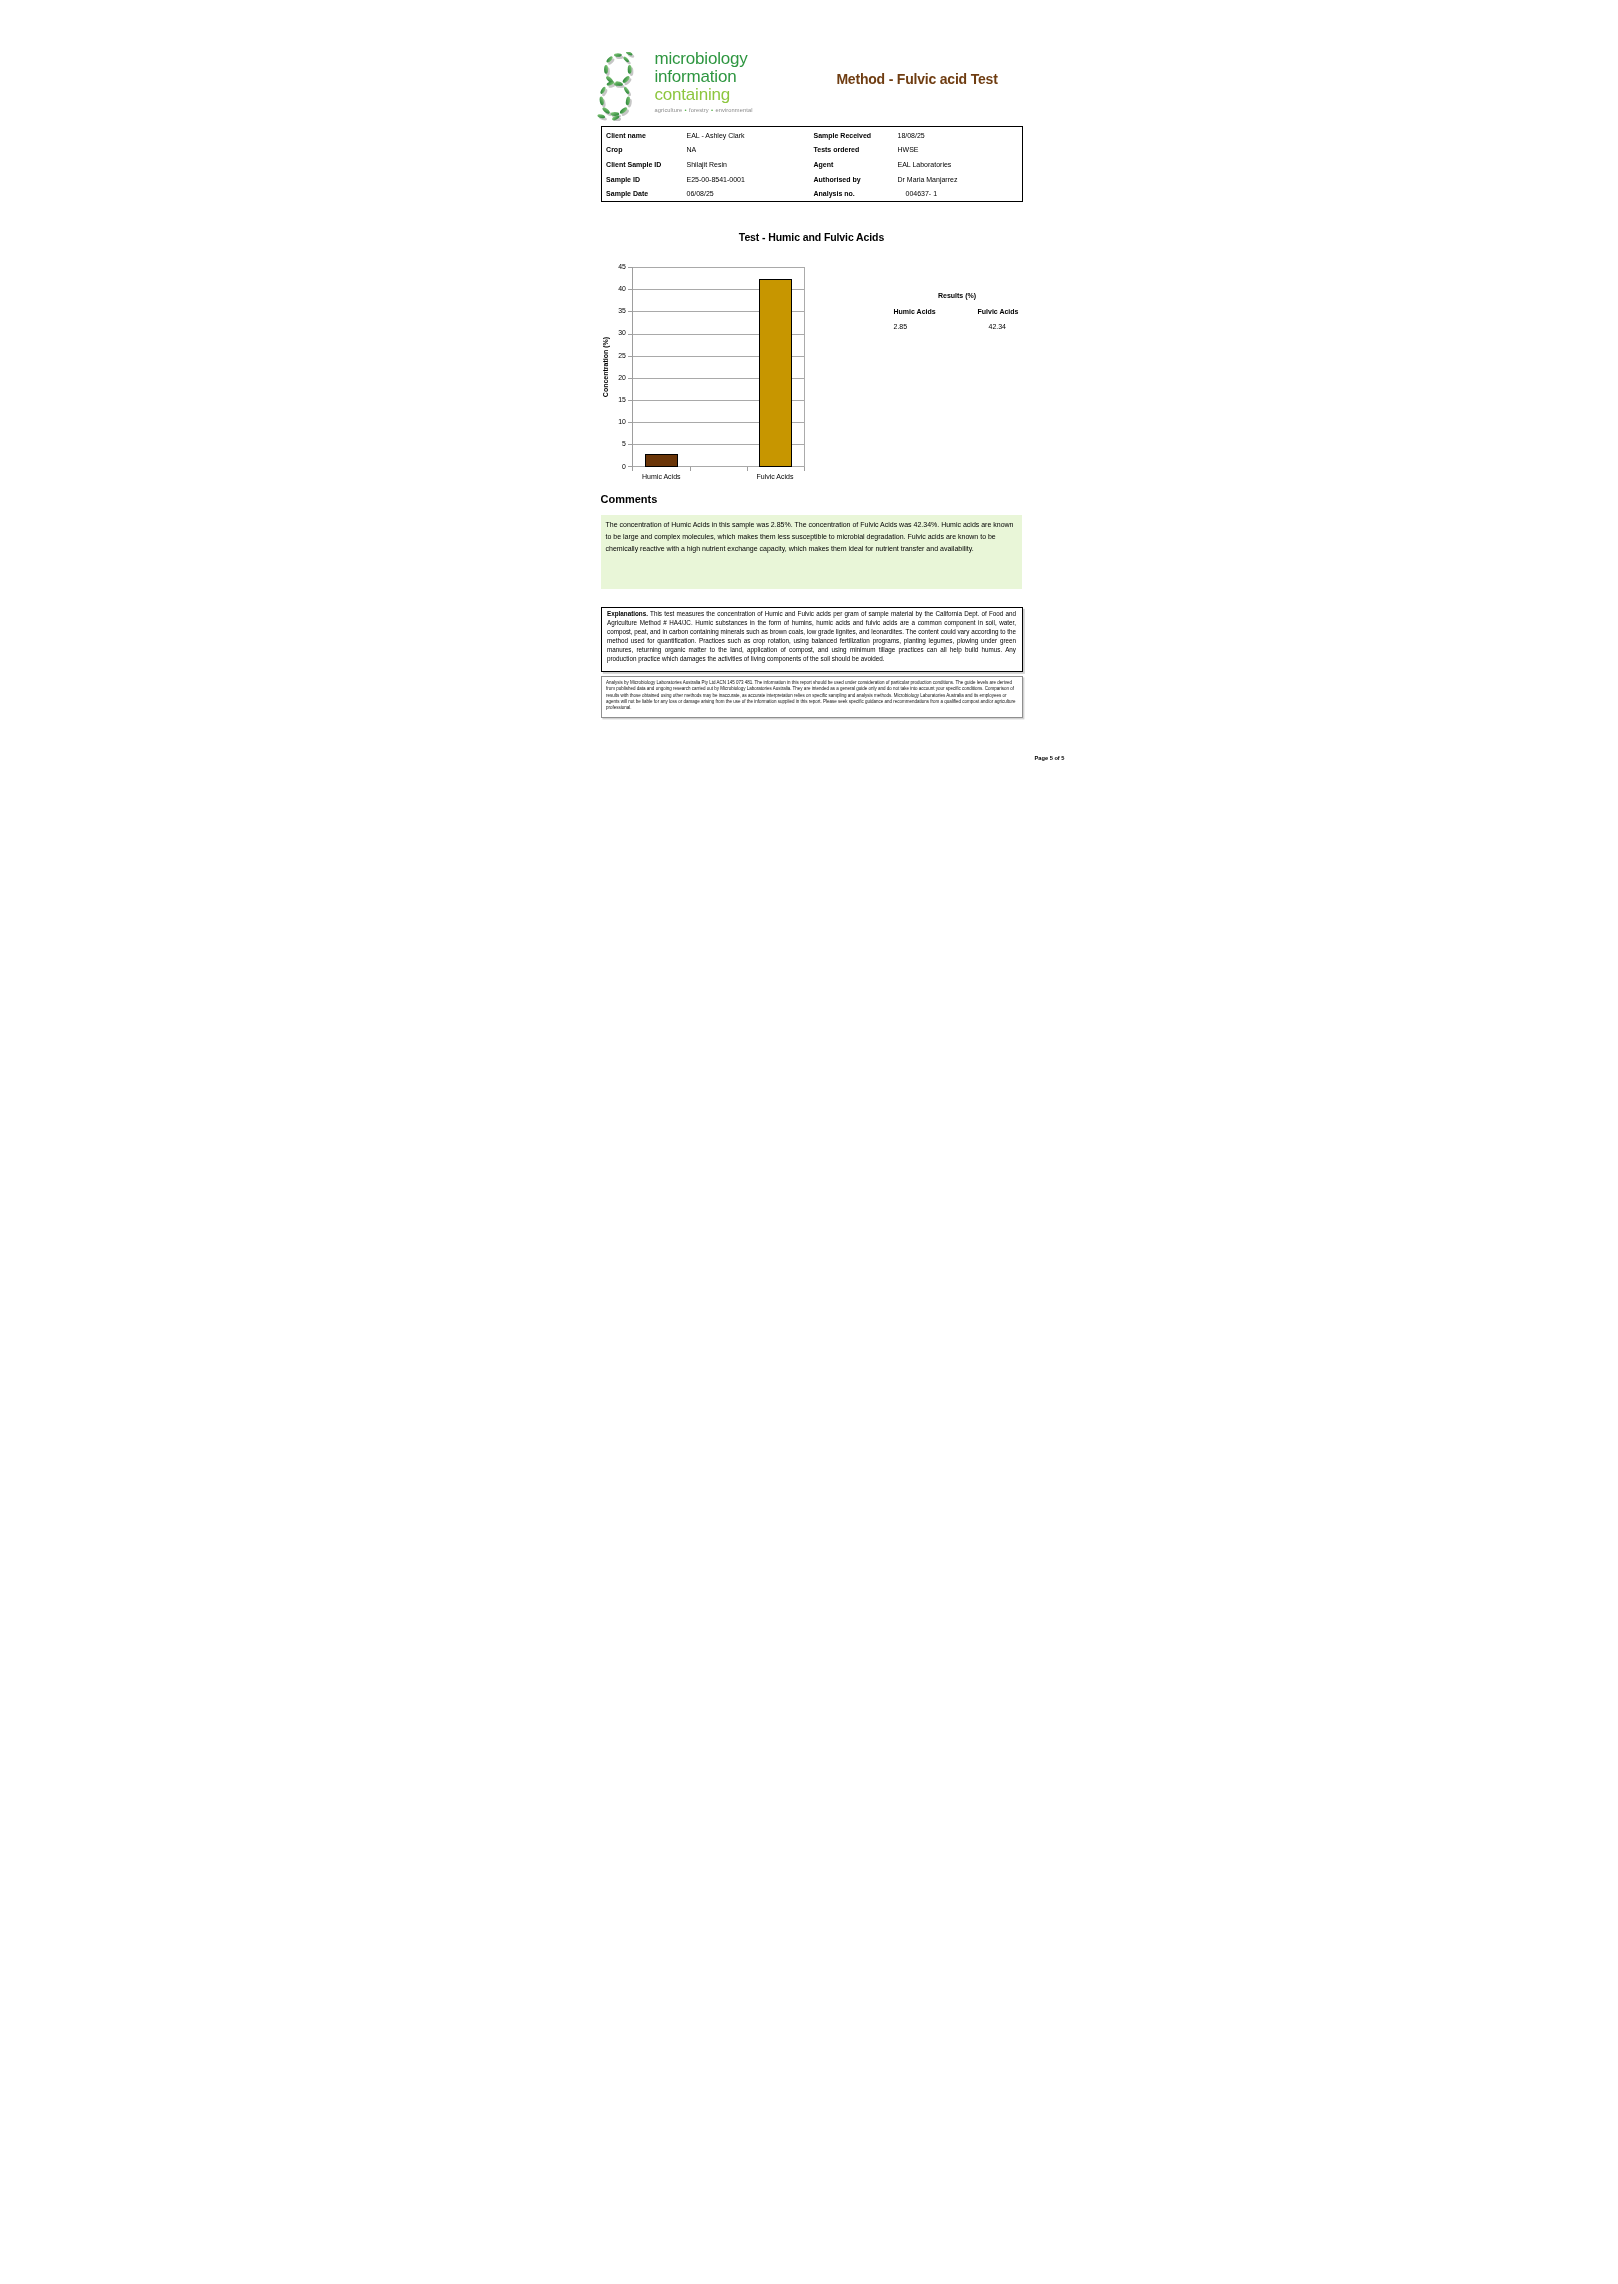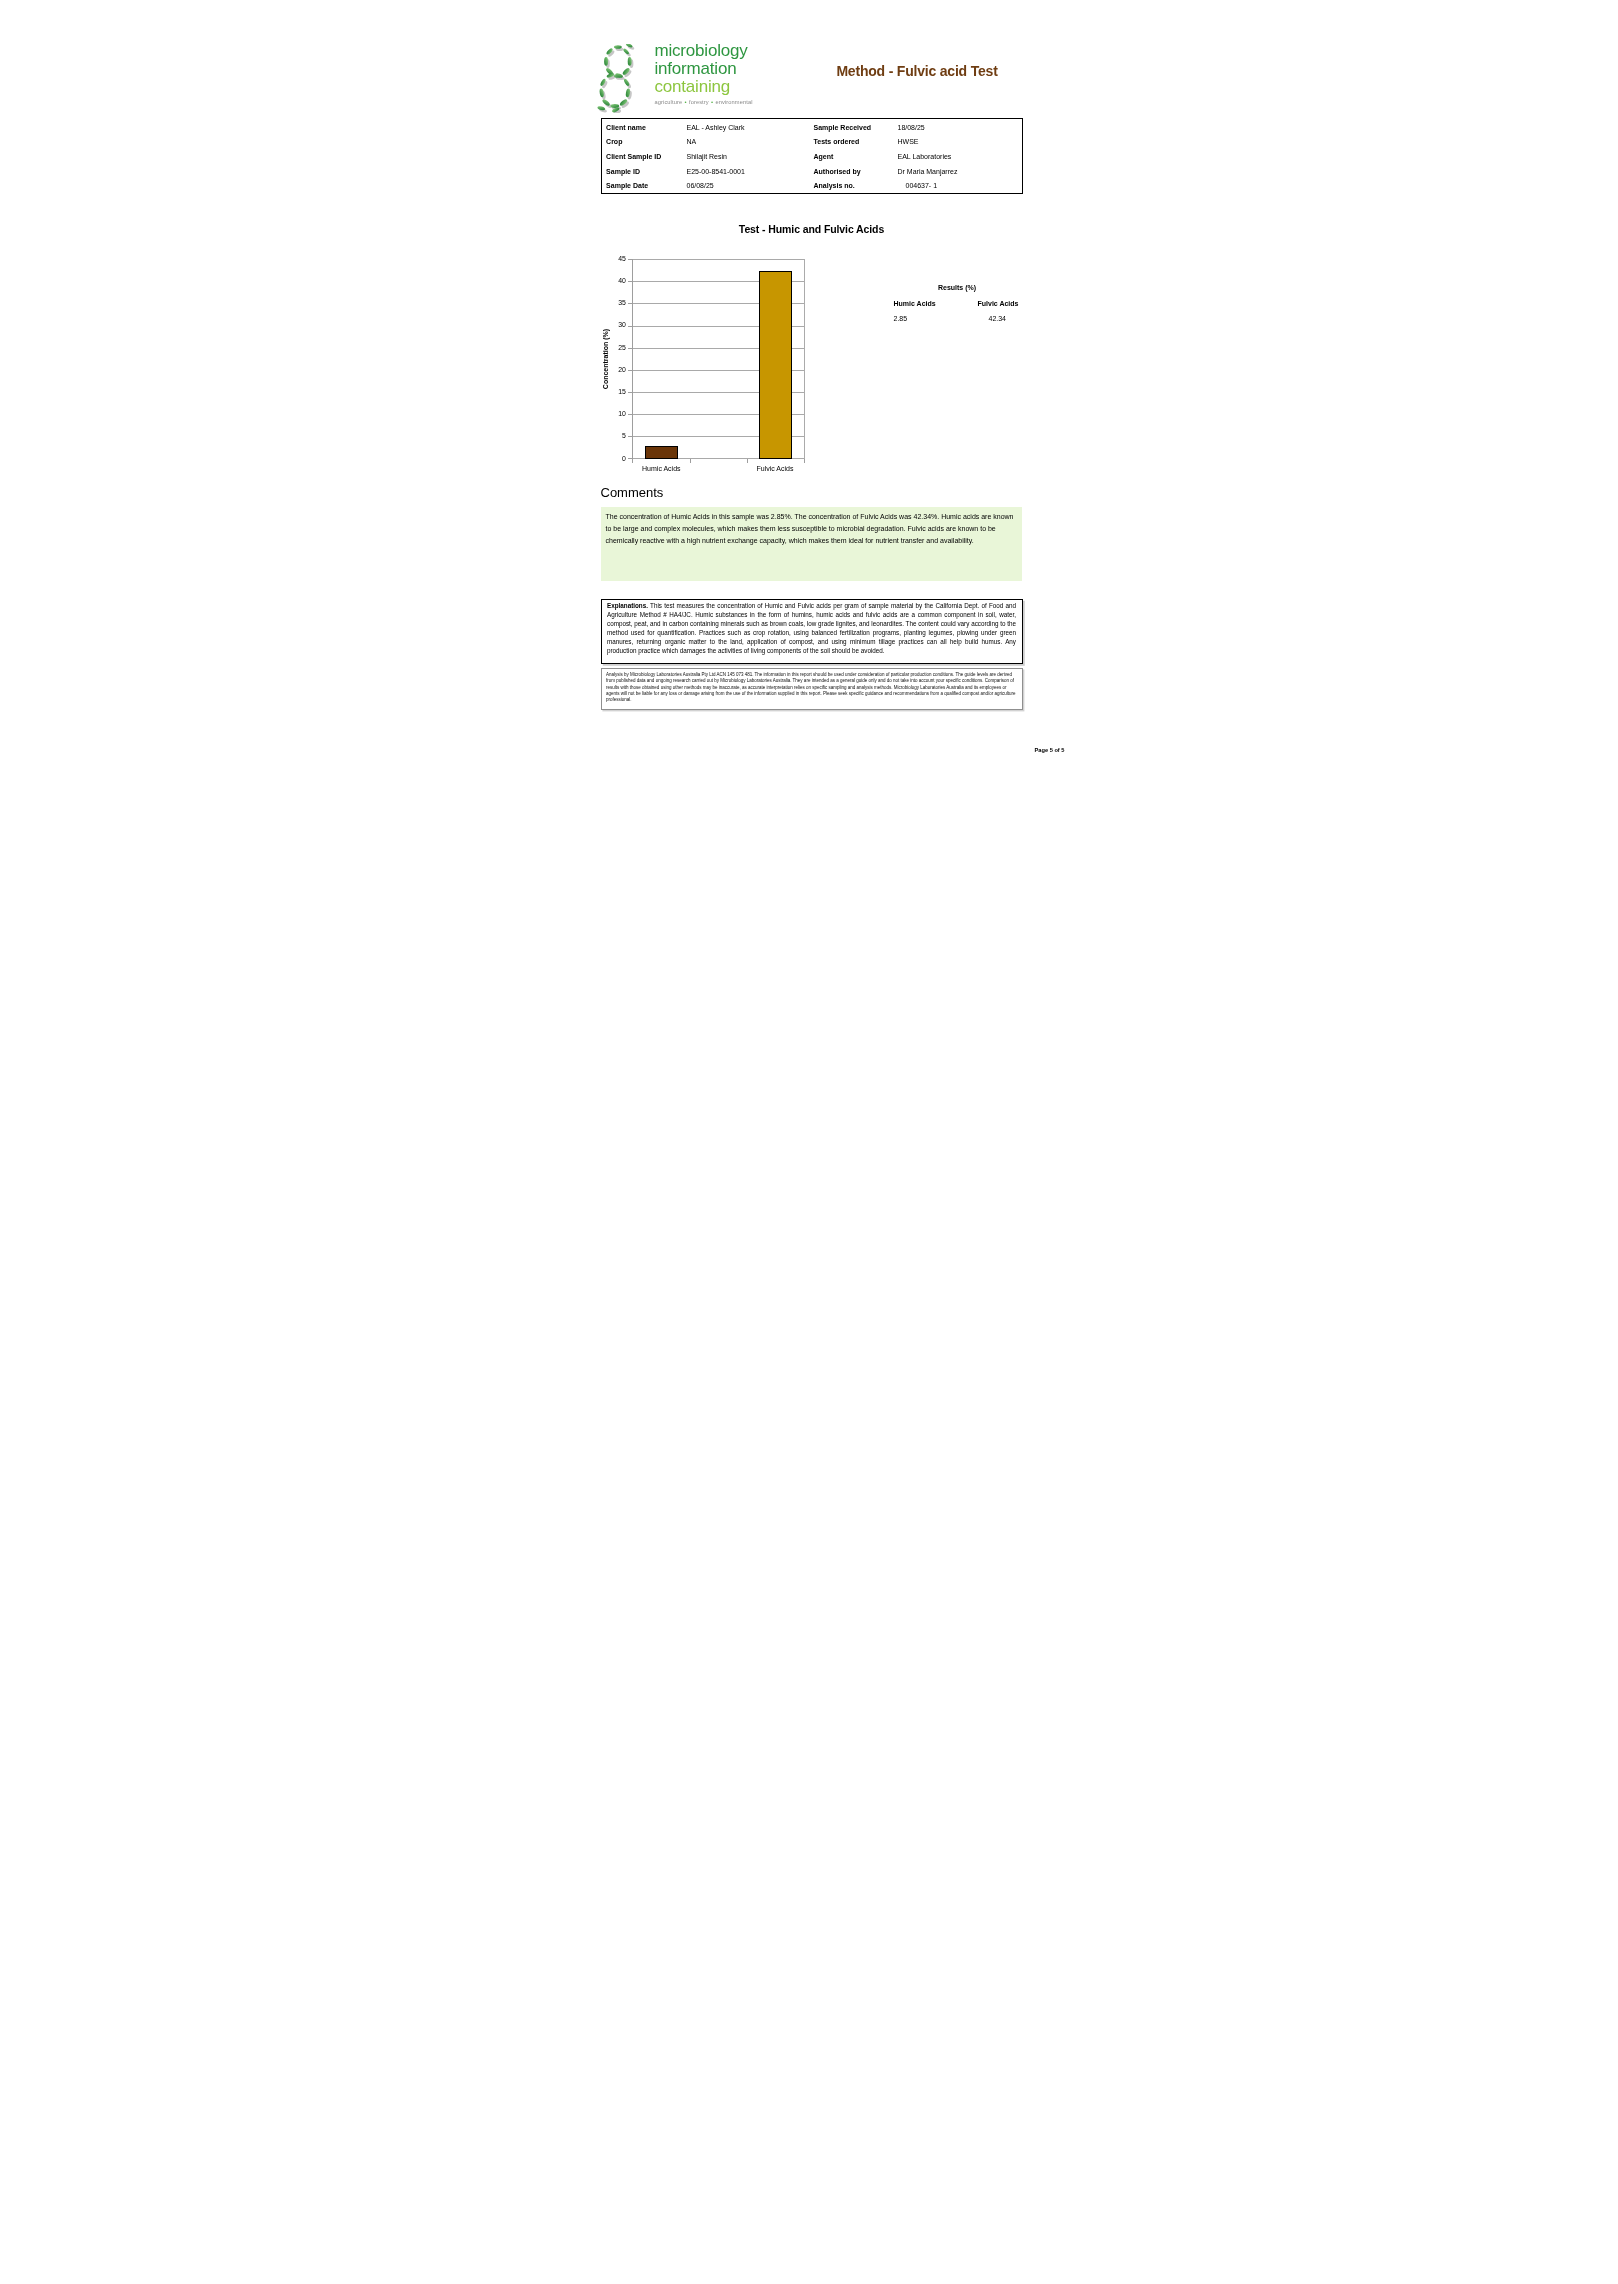--- a/index.html
+++ b/index.html
@@ -1,17 +1,17 @@
 <!DOCTYPE html>
 <html style="font-size:7.3px"><head>
 <meta charset="utf-8">
 <style>
   html,body { margin:0; padding:0; background:#ffffff; }
   .page {
-    position:relative; width:539px; height:763px; margin:0 auto;
+    position:relative; width:539px; height:763px; margin:8px auto;
     background:#ffffff; font-family:"Liberation Sans","DejaVu Sans",sans-serif;
     color:#000; overflow:hidden;
   }
 
   
   .logo-svg { position:absolute; left:53px; top:44px; width:48px; height:69px; }
   .logo-text { position:absolute; left:115px; top:42px; }
   .logo-line { font-size:17px; line-height:18px; letter-spacing:-0.2px; }
   .logo-line.dark  { color:#2E9640; }
   .logo-line.light { color:#8DC63F; }
@@ -59,21 +59,21 @@
 
   
   .results-title { position:absolute; left:326px; top:284px; width:183px; text-align:center; font-size:7px; font-weight:bold; }
   .res-label { position:absolute; top:300px; font-size:7px; font-weight:bold; white-space:nowrap; }
   .res-value { position:absolute; top:315px; font-size:7px; white-space:nowrap; }
   .res-c1 { left:354px; }
   .res-label.res-c2 { left:438px; }
   .res-value.res-c2 { left:449px; }
 
   
-  .comments-heading { position:absolute; left:61px; top:485px; font-size:13px; font-weight:normal; }
+  .comments-heading { position:absolute; left:61px; top:485px; font-size:11px; font-weight:bold; }
   .comments-box {
     position:absolute; left:61px; top:507px; width:421px; height:74px;
     background:#E9F6D8; box-sizing:border-box; padding:4.1px 5px;
     font-size:7px; line-height:12px;
   }
 
   
   .explanations-box {
     position:absolute; left:61px; top:599px; width:422px; height:65px;
     border:0.9px solid #000; box-sizing:border-box; padding:2.3px 5.5px 1.8px 5.5px;

